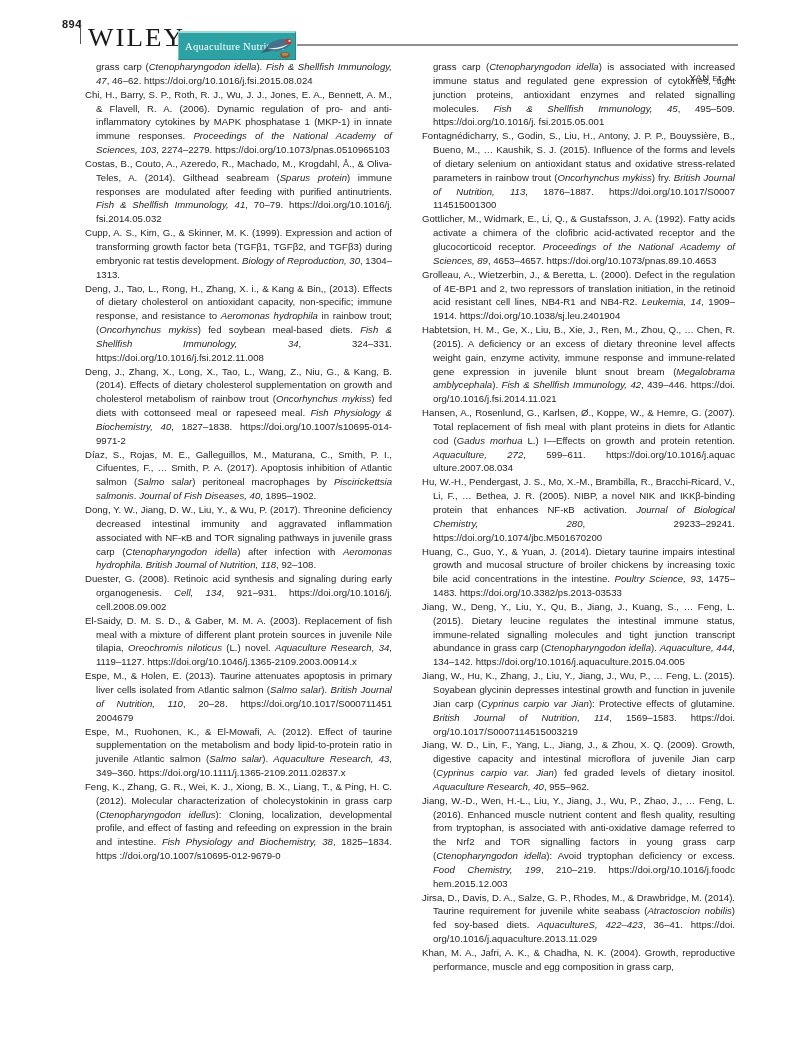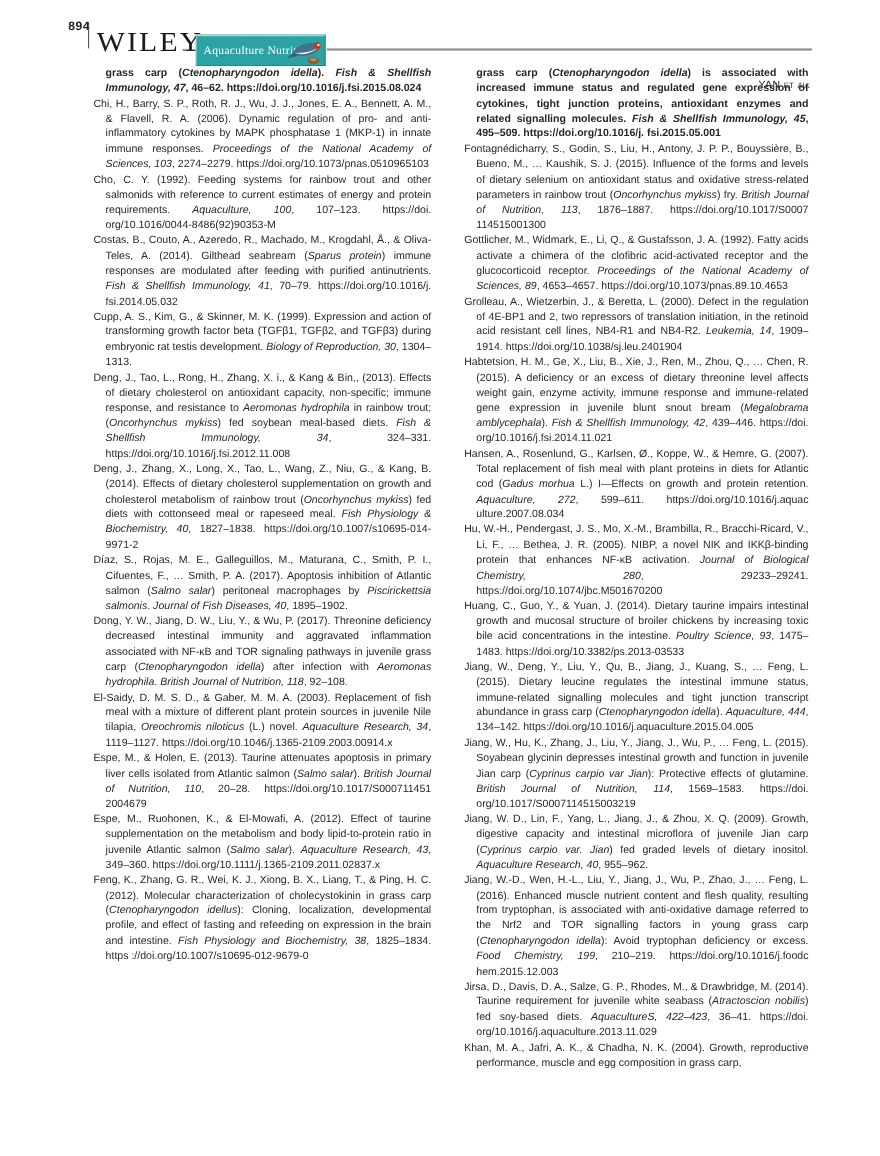--- a/index.html
+++ b/index.html
@@ -60,21 +60,21 @@
     color:#262626;
   }
   #col-left{left:85px;width:307px;}
   #col-right{left:422px;width:313px;}
   .ref{
     margin:0;
     padding-left:11px;
     text-indent:-11px;
     overflow-wrap:anywhere;
   }
-  .ref.cont{text-indent:0;font-weight:bold;}
+  .ref.cont{text-indent:0;}
   .ref i{font-style:italic;}
 </style>
 </head>
 <body>
 
 <div id="page" style="--teal: #2da2a5;">
 
   <div id="hdr">
     <div class="pagenum">894</div>
     <div class="pagenum-rule"></div>
@@ -96,27 +96,27 @@
       </span>
     </div>
 
     <div class="long-rule"></div>
     <div class="running-head"><span>YAN</span><span class="etal"> et al.</span></div>
   </div>
 
   <div id="col-left" class="col">
       <p class="ref cont"><span>grass carp (</span><i>Ctenopharyngodon idella</i><span>). </span><i>Fish &amp; Shellfish Immunology, 47</i><span>, 46–62. https://doi.org/10.1016/j.fsi.2015.08.024</span></p>
       <p class="ref"><span>Chi, H., Barry, S. P., Roth, R. J., Wu, J. J., Jones, E. A., Bennett, A. M., &amp; Flavell, R. A. (2006). Dynamic regulation of pro- and anti-inflammatory cytokines by MAPK phosphatase 1 (MKP-1) in innate immune responses. </span><i>Proceedings of the National Academy of Sciences, 103</i><span>, 2274–2279. https://doi.org/10.1073/pnas.0510965103</span></p>
-      <p class="ref"><span>Cho, C. Y. (1992). Feeding systems for rainbow trout and other salmonids with reference to current estimates of energy and protein requirements. </span><i>Aquaculture, 100</i><span>, 107–123. https://doi. org/10.1016/0044-8486(92)90353-M</span></p>
       <p class="ref"><span>Costas, B., Couto, A., Azeredo, R., Machado, M., Krogdahl, Å., &amp; Oliva-Teles, A. (2014). Gilthead seabream (</span><i>Sparus protein</i><span>) immune responses are modulated after feeding with purified antinutrients. </span><i>Fish &amp; Shellfish Immunology, 41</i><span>, 70–79. https://doi.org/10.1016/j. fsi.2014.05.032</span></p>
       <p class="ref"><span>Cupp, A. S., Kim, G., &amp; Skinner, M. K. (1999). Expression and action of transforming growth factor beta (TGFβ1, TGFβ2, and TGFβ3) during embryonic rat testis development. </span><i>Biology of Reproduction, 30</i><span>, 1304–1313.</span></p>
       <p class="ref"><span>Deng, J., Tao, L., Rong, H., Zhang, X. i., &amp; Kang &amp; Bin,, (2013). Effects of dietary cholesterol on antioxidant capacity, non-specific; immune response, and resistance to </span><i>Aeromonas hydrophila</i><span> in rainbow trout;(</span><i>Oncorhynchus mykiss</i><span>) fed soybean meal-based diets. </span><i>Fish &amp; Shellfish Immunology, 34</i><span>, 324–331. https://doi.org/10.1016/j.fsi.2012.11.008</span></p>
       <p class="ref"><span>Deng, J., Zhang, X., Long, X., Tao, L., Wang, Z., Niu, G., &amp; Kang, B. (2014). Effects of dietary cholesterol supplementation on growth and cholesterol metabolism of rainbow trout (</span><i>Oncorhynchus mykiss</i><span>) fed diets with cottonseed meal or rapeseed meal. </span><i>Fish Physiology &amp; Biochemistry, 40</i><span>, 1827–1838. https://doi.org/10.1007/s10695-014-9971-2</span></p>
       <p class="ref"><span>Díaz, S., Rojas, M. E., Galleguillos, M., Maturana, C., Smith, P. I., Cifuentes, F., … Smith, P. A. (2017). Apoptosis inhibition of Atlantic salmon (</span><i>Salmo salar</i><span>) peritoneal macrophages by </span><i>Piscirickettsia salmonis</i><span>. </span><i>Journal of Fish Diseases, 40</i><span>, 1895–1902.</span></p>
       <p class="ref"><span>Dong, Y. W., Jiang, D. W., Liu, Y., &amp; Wu, P. (2017). Threonine deficiency decreased intestinal immunity and aggravated inflammation associated with NF-κB and TOR signaling pathways in juvenile grass carp (</span><i>Ctenopharyngodon idella</i><span>) after infection with </span><i>Aeromonas hydrophila</i><span>. </span><i>British Journal of Nutrition, 118</i><span>, 92–108.</span></p>
+      <p class="ref"><span>Duester, G. (2008). Retinoic acid synthesis and signaling during early organogenesis. </span><i>Cell, 134</i><span>, 921–931. https://doi.org/10.1016/j. cell.2008.09.002</span></p>
       <p class="ref"><span>El-Saidy, D. M. S. D., &amp; Gaber, M. M. A. (2003). Replacement of fish meal with a mixture of different plant protein sources in juvenile Nile tilapia, </span><i>Oreochromis niloticus</i><span> (L.) novel. </span><i>Aquaculture Research, 34</i><span>, 1119–1127. https://doi.org/10.1046/j.1365-2109.2003.00914.x</span></p>
       <p class="ref"><span>Espe, M., &amp; Holen, E. (2013). Taurine attenuates apoptosis in primary liver cells isolated from Atlantic salmon (</span><i>Salmo salar</i><span>). </span><i>British Journal of Nutrition, 110</i><span>, 20–28. https://doi.org/10.1017/S000711451 2004679</span></p>
       <p class="ref"><span>Espe, M., Ruohonen, K., &amp; El-Mowafi, A. (2012). Effect of taurine supplementation on the metabolism and body lipid-to-protein ratio in juvenile Atlantic salmon (</span><i>Salmo salar</i><span>). </span><i>Aquaculture Research, 43</i><span>, 349–360. https://doi.org/10.1111/j.1365-2109.2011.02837.x</span></p>
       <p class="ref"><span>Feng, K., Zhang, G. R., Wei, K. J., Xiong, B. X., Liang, T., &amp; Ping, H. C. (2012). Molecular characterization of cholecystokinin in grass carp (</span><i>Ctenopharyngodon idellus</i><span>): Cloning, localization, developmental profile, and effect of fasting and refeeding on expression in the brain and intestine. </span><i>Fish Physiology and Biochemistry, 38</i><span>, 1825–1834. https ://doi.org/10.1007/s10695-012-9679-0</span></p>
     </div>
   <div id="col-right" class="col">
       <p class="ref cont"><span>grass carp (</span><i>Ctenopharyngodon idella</i><span>) is associated with increased immune status and regulated gene expression of cytokines, tight junction proteins, antioxidant enzymes and related signalling molecules. </span><i>Fish &amp; Shellfish Immunology, 45</i><span>, 495–509. https://doi.org/10.1016/j. fsi.2015.05.001</span></p>
       <p class="ref"><span>Fontagnédicharry, S., Godin, S., Liu, H., Antony, J. P. P., Bouyssière, B., Bueno, M., … Kaushik, S. J. (2015). Influence of the forms and levels of dietary selenium on antioxidant status and oxidative stress-related parameters in rainbow trout (</span><i>Oncorhynchus mykiss</i><span>) fry. </span><i>British Journal of Nutrition, 113</i><span>, 1876–1887. https://doi.org/10.1017/S0007 114515001300</span></p>
       <p class="ref"><span>Gottlicher, M., Widmark, E., Li, Q., &amp; Gustafsson, J. A. (1992). Fatty acids activate a chimera of the clofibric acid-activated receptor and the glucocorticoid receptor. </span><i>Proceedings of the National Academy of Sciences, 89</i><span>, 4653–4657. https://doi.org/10.1073/pnas.89.10.4653</span></p>
       <p class="ref"><span>Grolleau, A., Wietzerbin, J., &amp; Beretta, L. (2000). Defect in the regulation of 4E-BP1 and 2, two repressors of translation initiation, in the retinoid acid resistant cell lines, NB4-R1 and NB4-R2. </span><i>Leukemia, 14</i><span>, 1909–1914. https://doi.org/10.1038/sj.leu.2401904</span></p>

